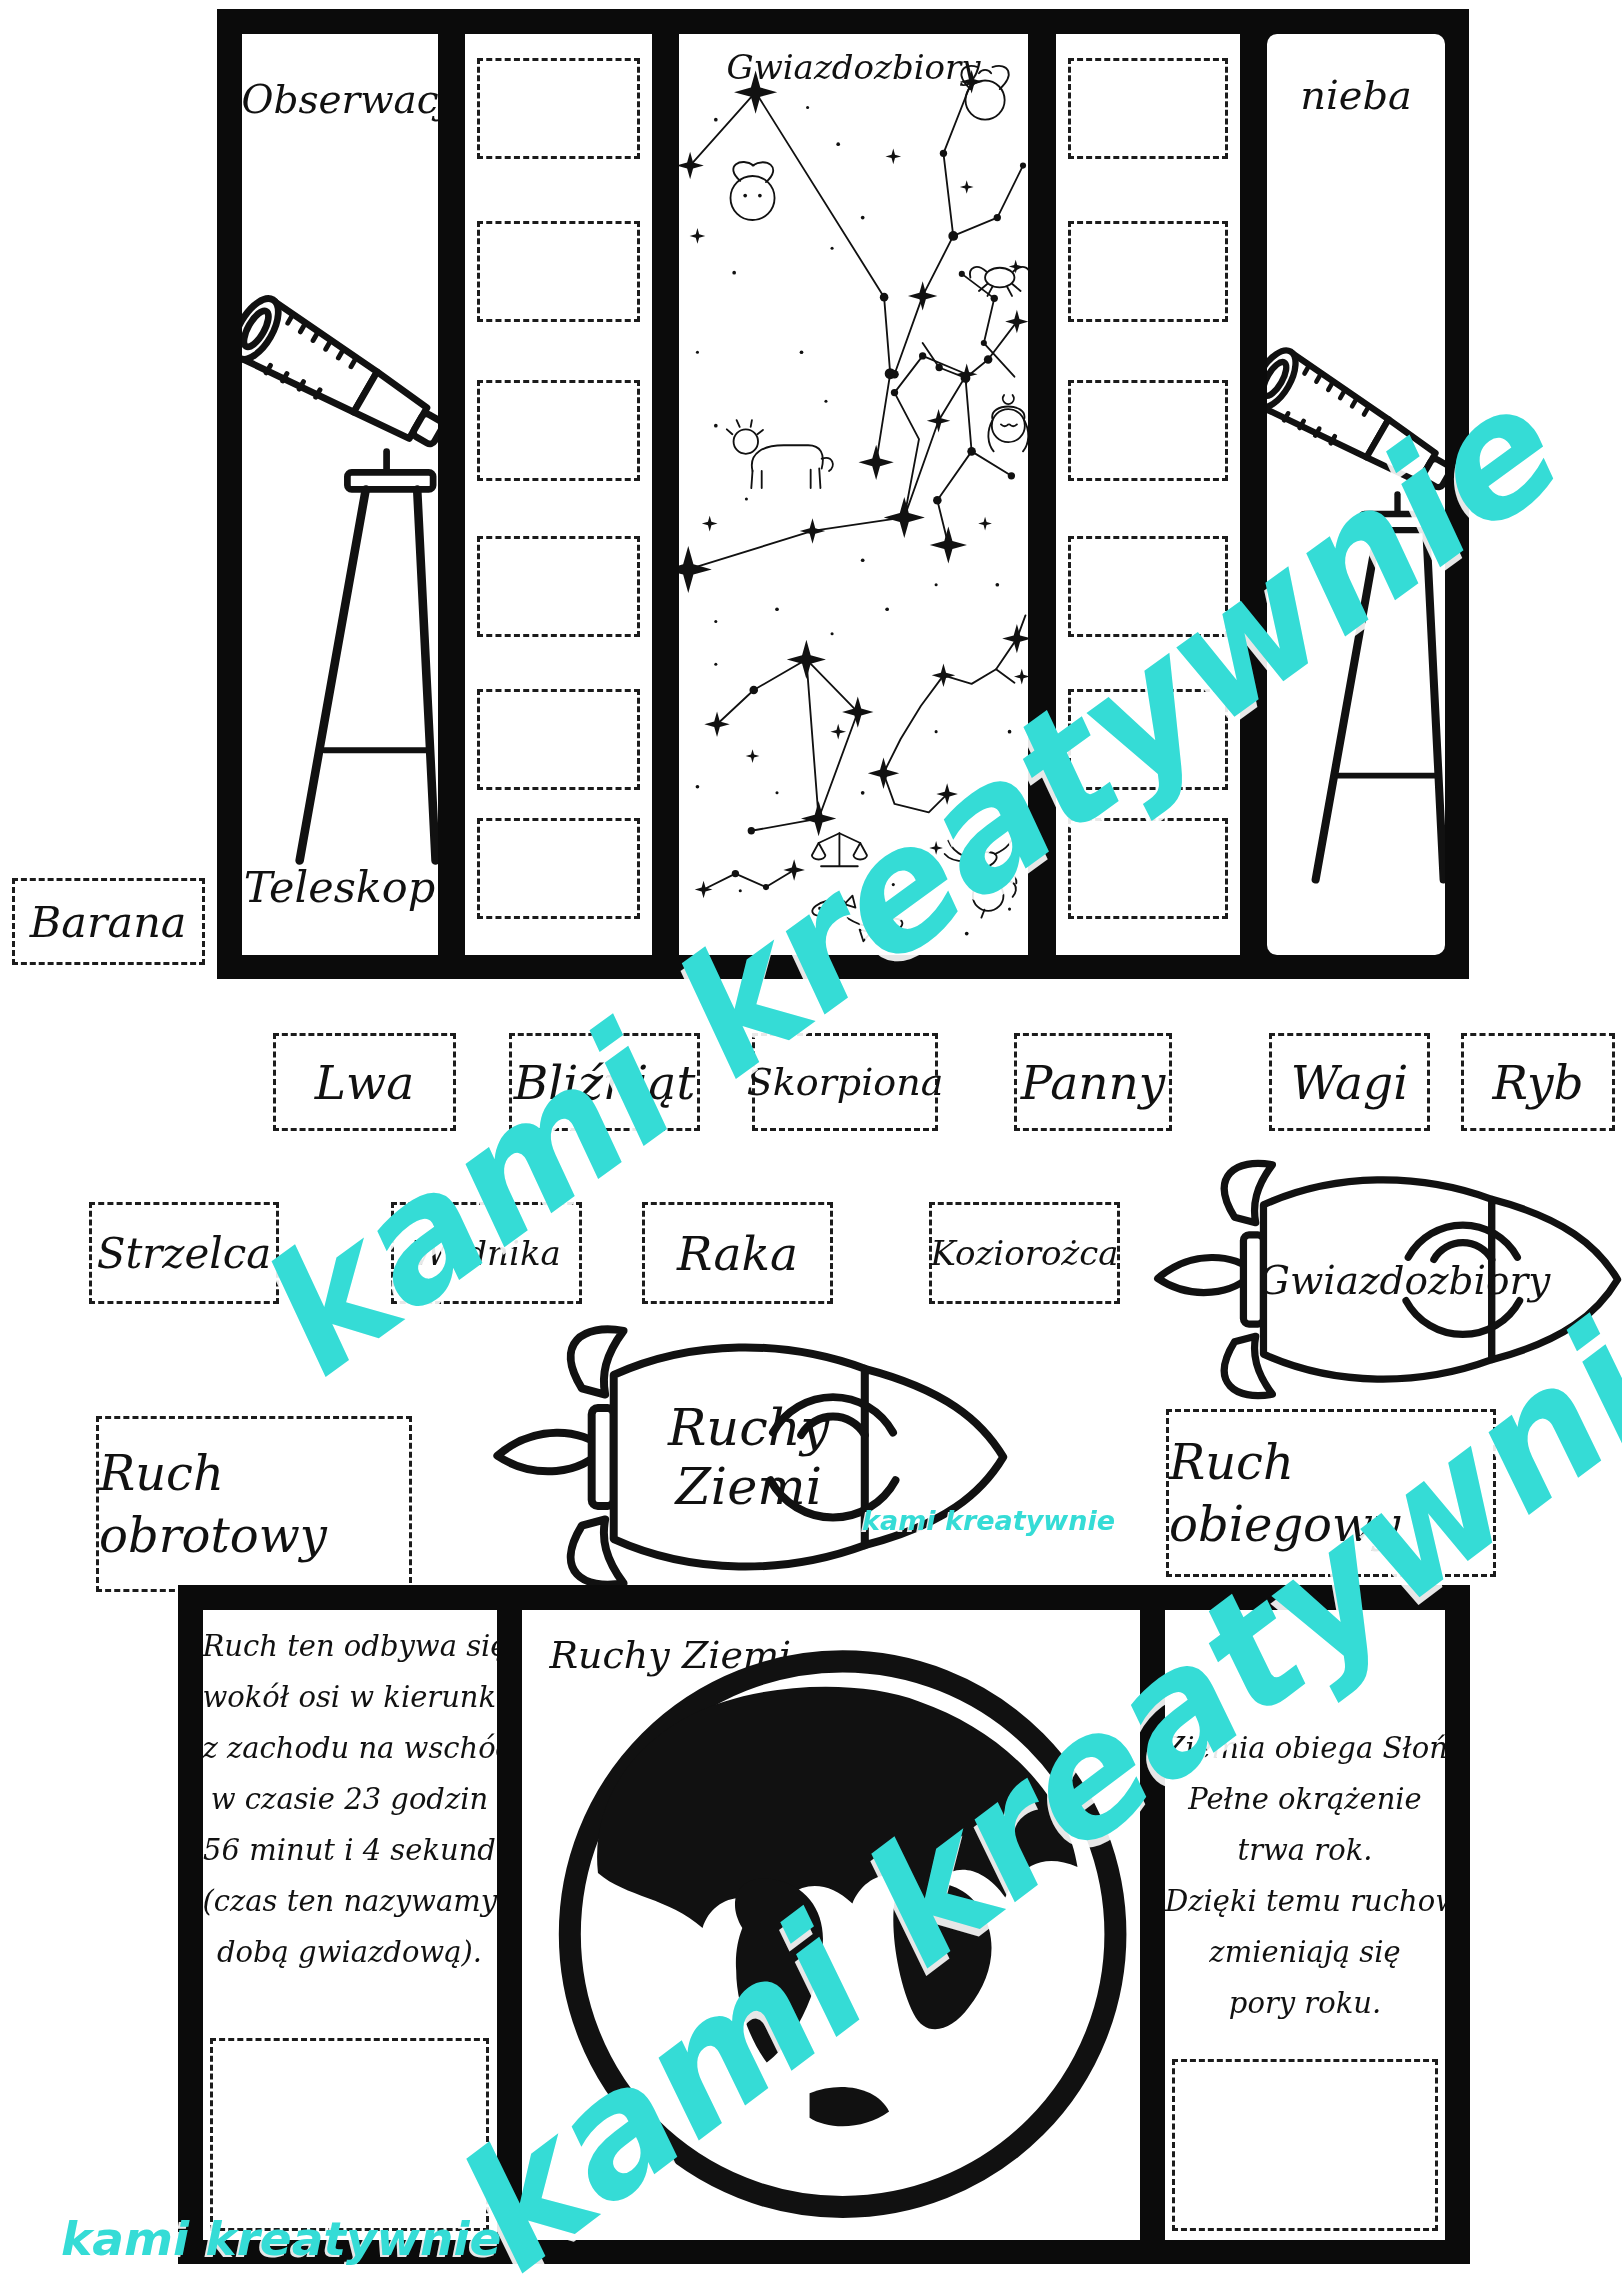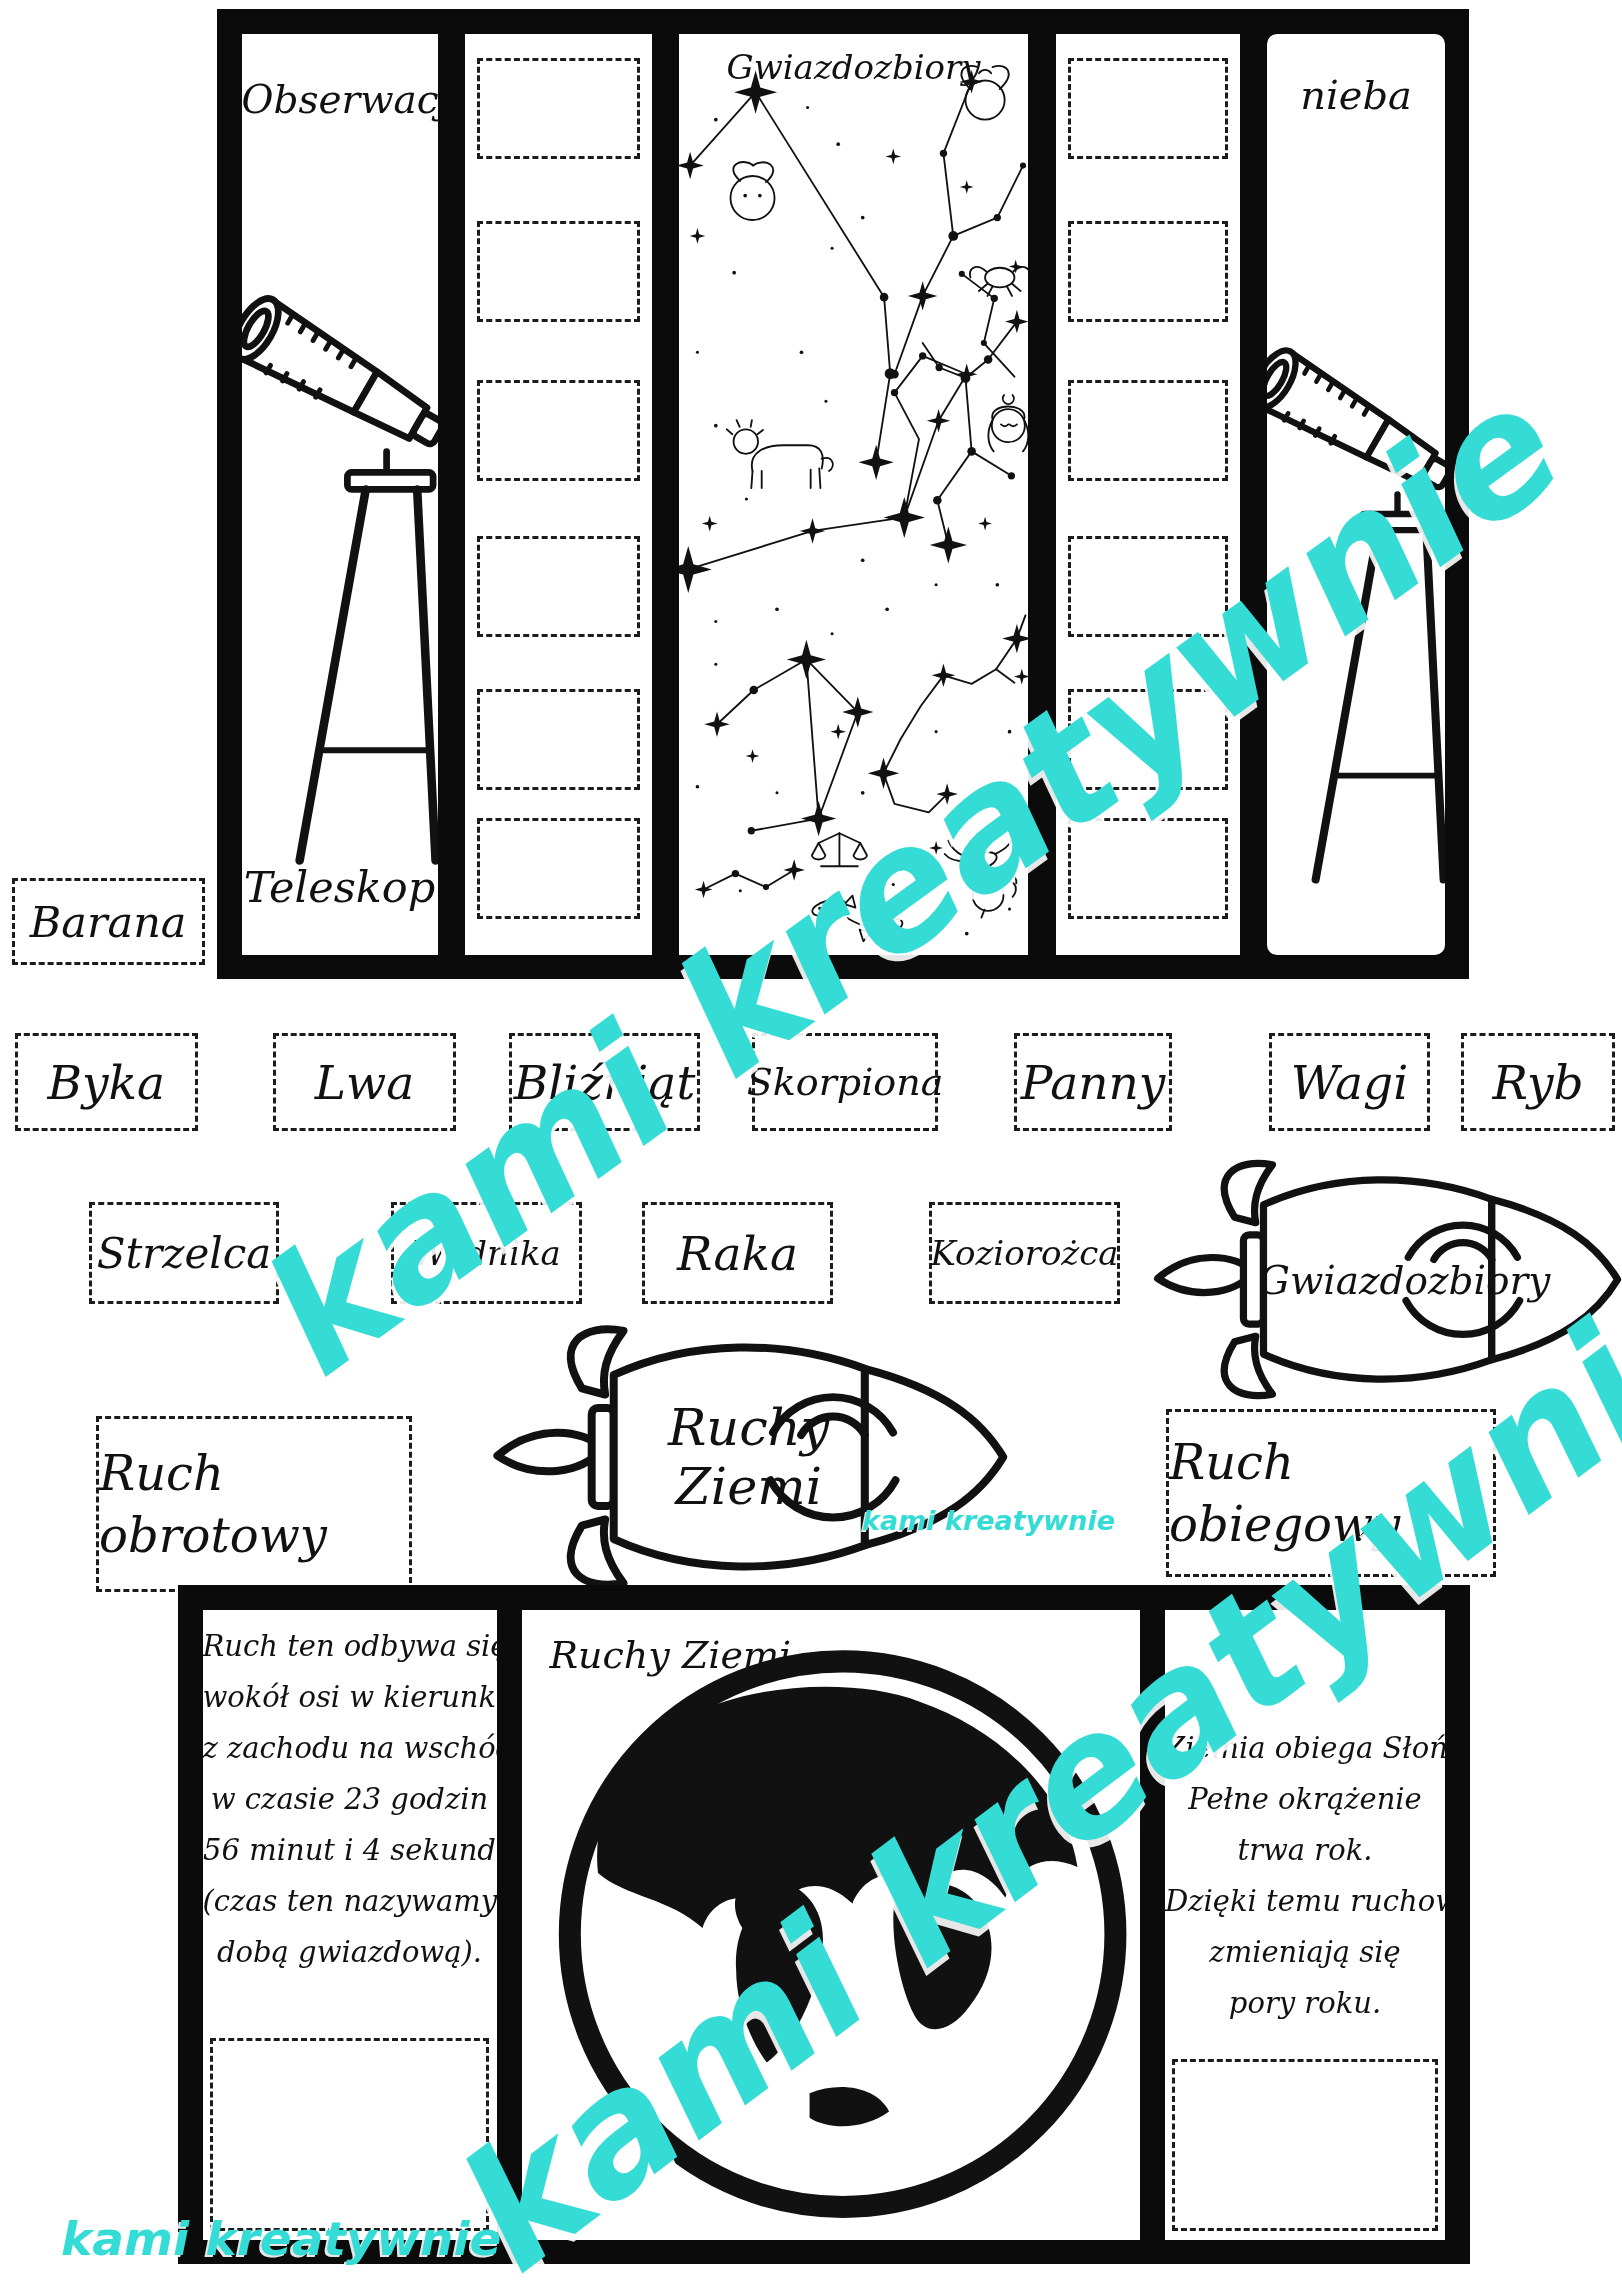--- a/index.html
+++ b/index.html
@@ -325,23 +325,20 @@
       <svg viewBox="0 0 340 1060" style="position:absolute;left:-9.2px;top:257px;width:196px;height:612px">
           <use href="#telescope"></use>
         </svg>
     </div>
   </div>
 
   <div class="cut" style="left:11.6px;top:878px;width:187px;height:81px;font-size:43px">
       <span>Barana</span>
     </div>
 
-  <div class="cut" style="left:14.7px;top:1033px;width:177px;height:92px">
-      <span>Byka</span>
-    </div>
   <div class="cut" style="left:273px;top:1033px;width:177px;height:92px">
       <span>Lwa</span>
     </div>
   <div class="cut" style="left:509px;top:1033px;width:185px;height:92px">
       <span>Bliźniąt</span>
     </div>
   <div class="cut" style="left:752px;top:1033px;width:180px;height:92px;font-size:38px">
       <span>Skorpiona</span>
     </div>
   <div class="cut" style="left:1014px;top:1033px;width:152px;height:92px">

